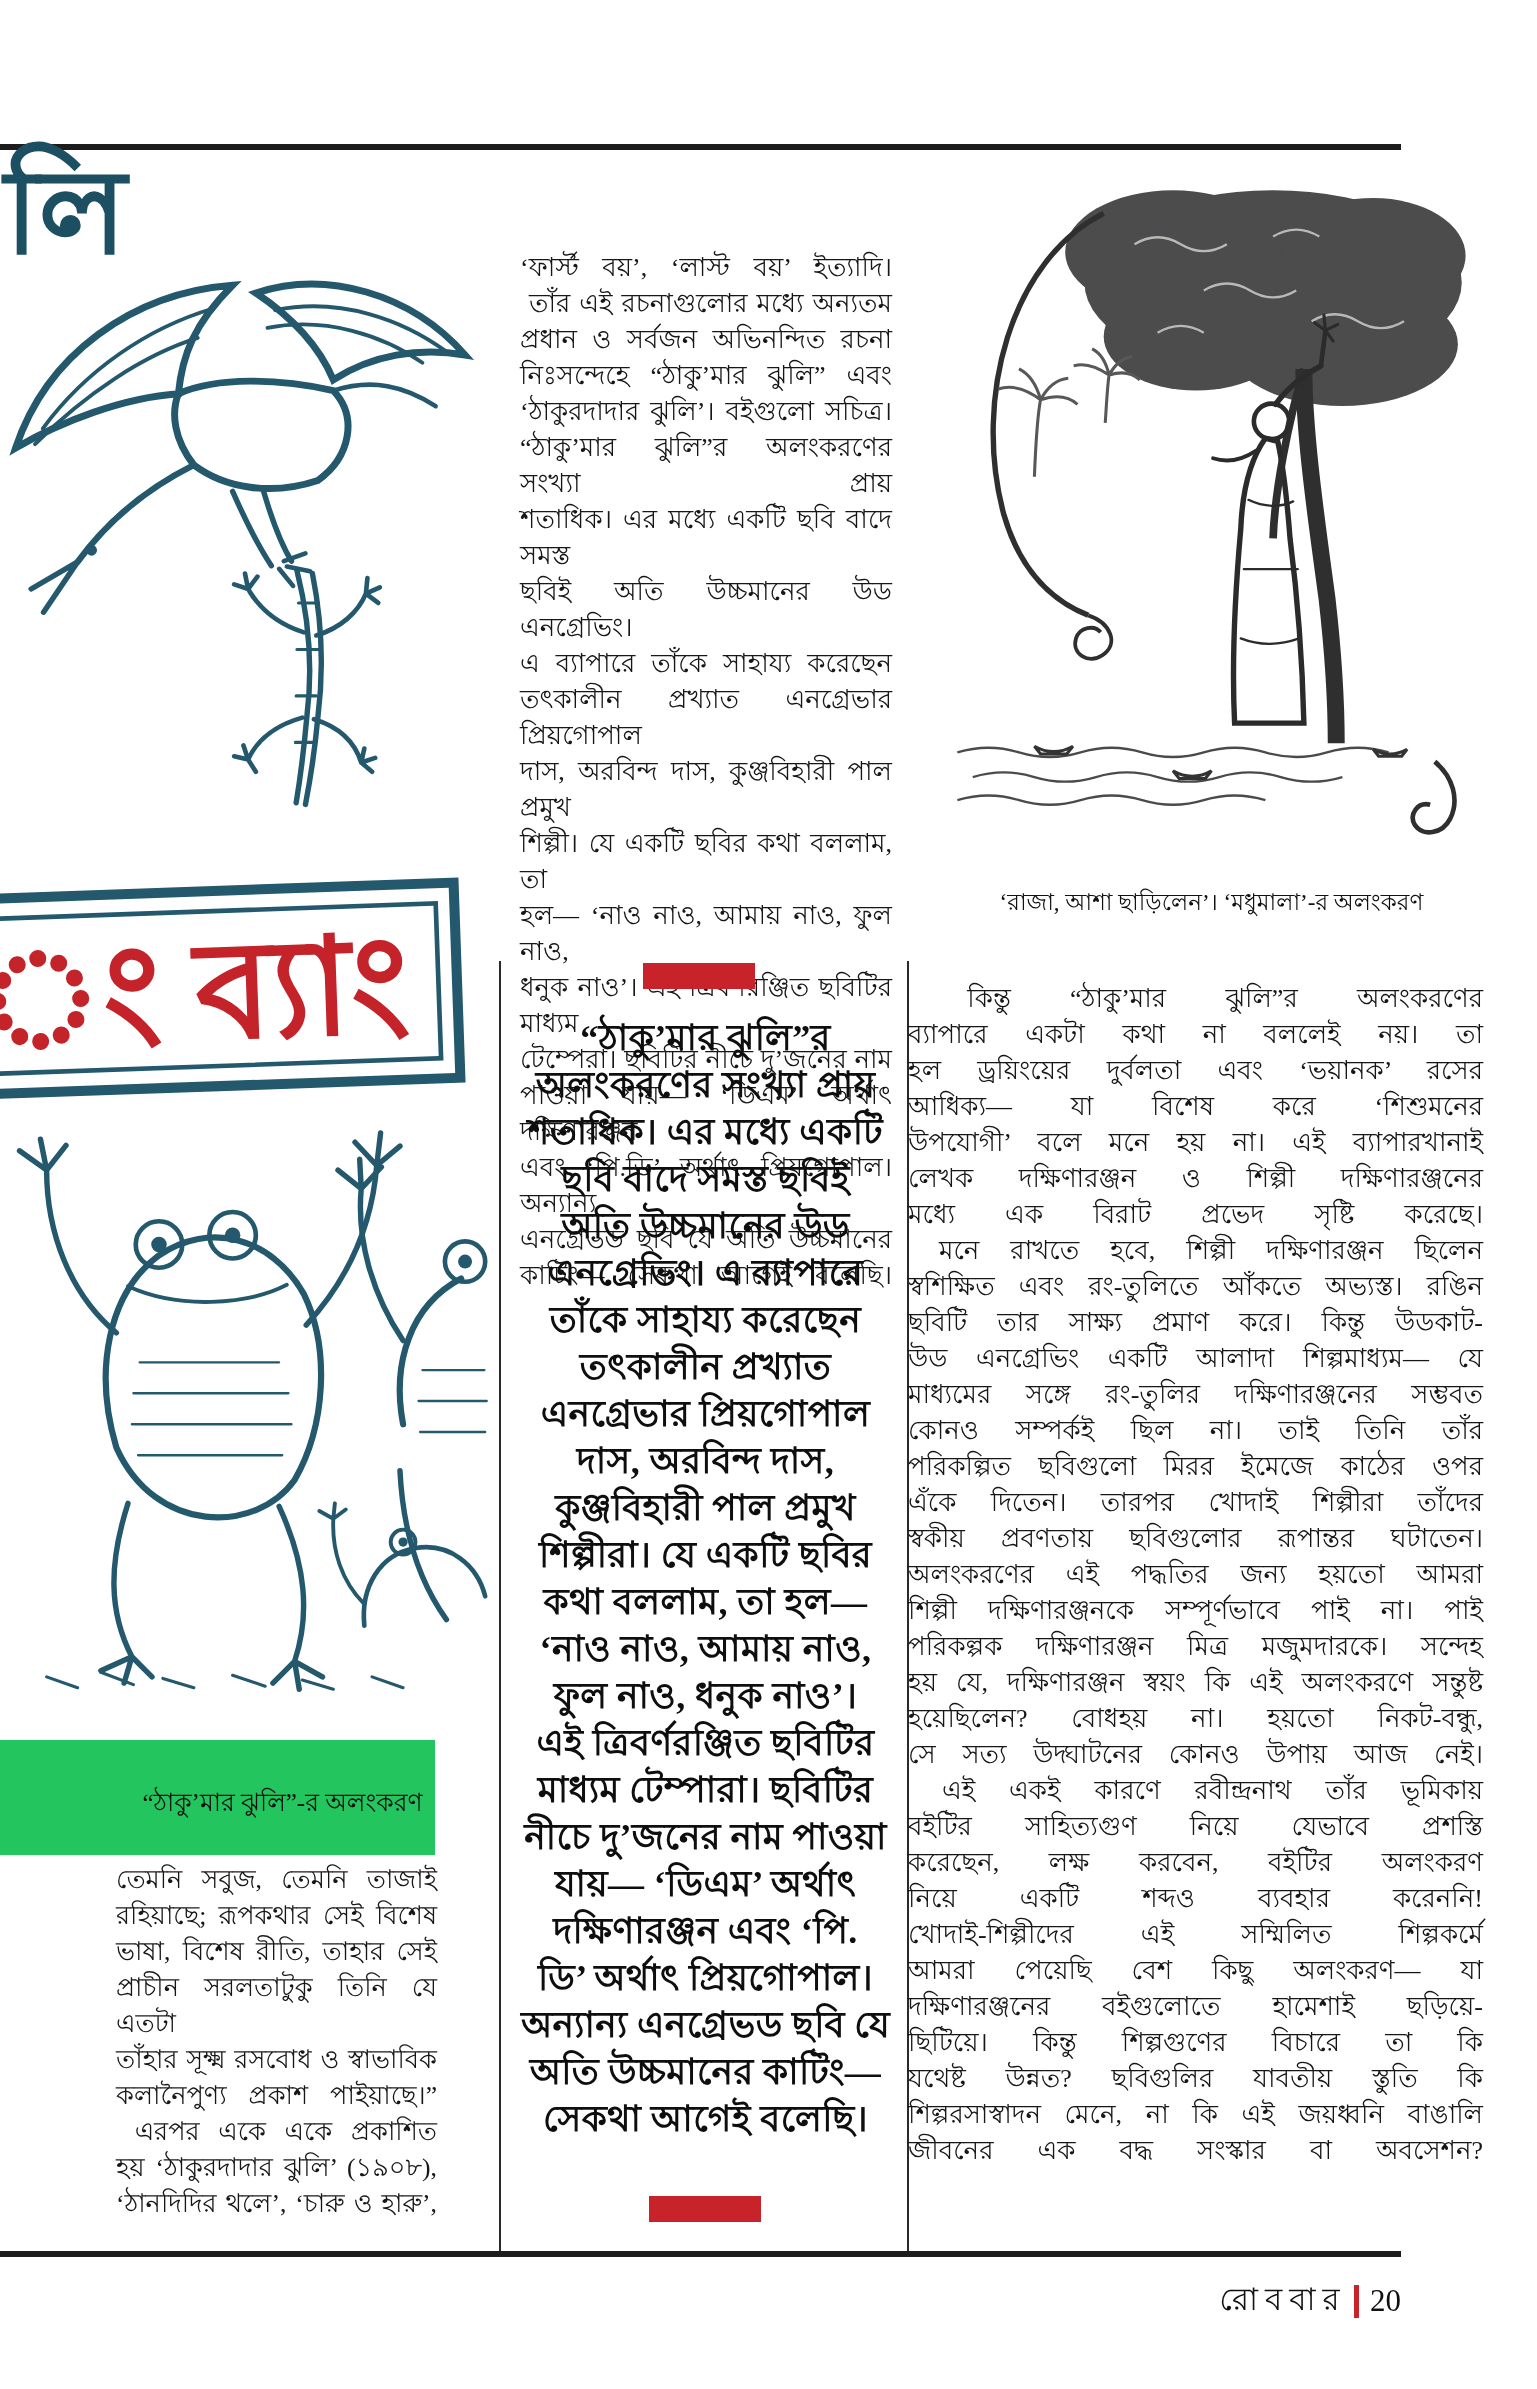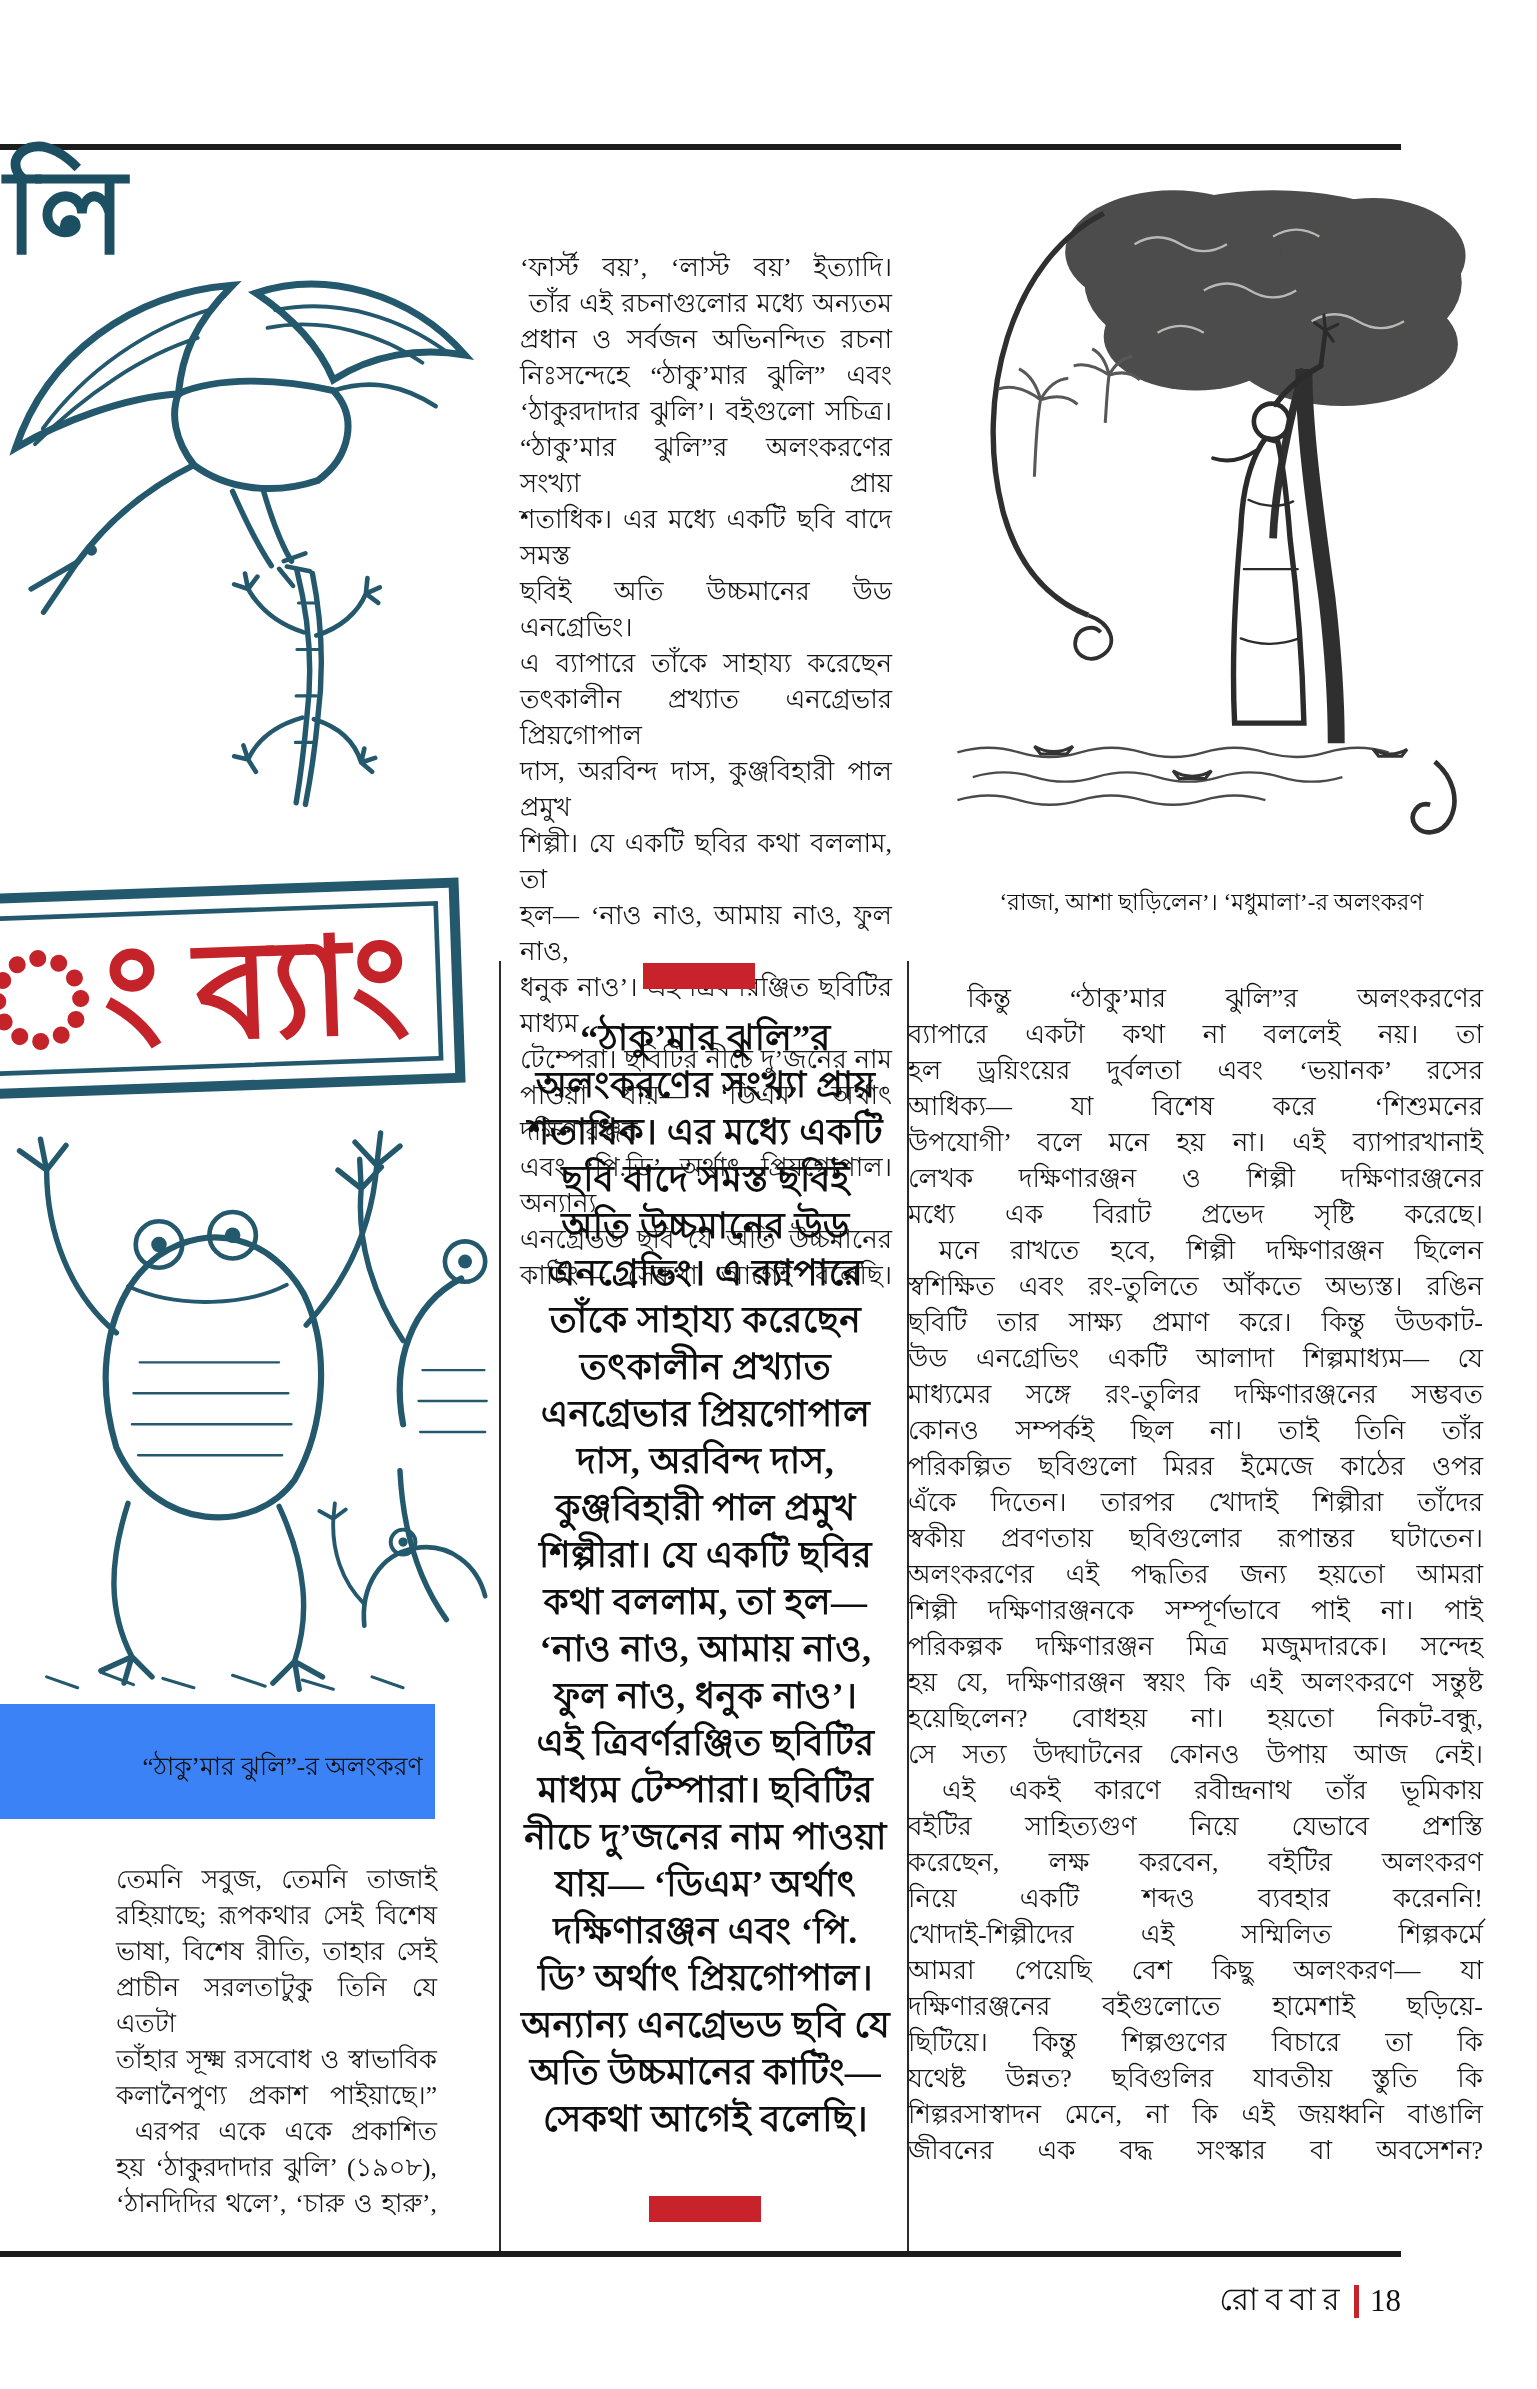--- a/index.html
+++ b/index.html
@@ -20,21 +20,22 @@
   .right-line{font-size:26px;line-height:36px;}
   .left-line{font-size:25.6px;line-height:36px;}
   .quote-line{
     font-size:36px;line-height:47px;font-weight:700;text-align:center;
     color:#0e0e0e;letter-spacing:0.4px;
   }
   #headline-frag{
     font-size:118px;font-weight:700;color:#1d4f63;line-height:1;white-space:nowrap;
   }
   #yellow-caption{
-    background:#3b82f6;
+    background:#22c55e;
+    margin-top:36px;
   }
   #yellow-caption .cap-text{
     position:absolute;right:12.4px;top:43px;font-size:25px;color:#101010;white-space:nowrap;
   }
   .caption{font-size:23px;color:#101010;}
   #footer{display:flex;justify-content:flex-end;align-items:center;}
   #footer .brand{font-size:31px;letter-spacing:7px;color:#101010;}
   #footer .sep{width:4.7px;height:33px;background:#c8232b;margin:0 11px 0 7.8px;}
   #footer .pageno{font-size:31px;color:#101010;}
   svg text{font-family:"Liberation Serif","DejaVu Serif",serif;}
@@ -275,17 +276,17 @@
       <div class="body-line right-line">যথেষ্ট উন্নত? ছবিগুলির যাবতীয় স্তুতি কি</div>
       <div class="body-line right-line">শিল্পরসাস্বাদন মেনে, না কি এই জয়ধ্বনি বাঙালি</div>
       <div class="body-line right-line">জীবনের এক বদ্ধ সংস্কার বা অবসেশন?</div>
     </div>
 
   <div class="abs rule" style="left:0;top:2251px;width:1401px;height:6.2px;"></div>
 
   <div class="abs" id="footer" style="left:0;top:2265px;width:1401px;height:40px;margin-top:16px;">
     <span class="brand">রোববার</span>
     <span class="sep"></span>
-    <span class="pageno">18</span>
+    <span class="pageno">20</span>
   </div>
 
 </div>
 
 
 </body></html>

